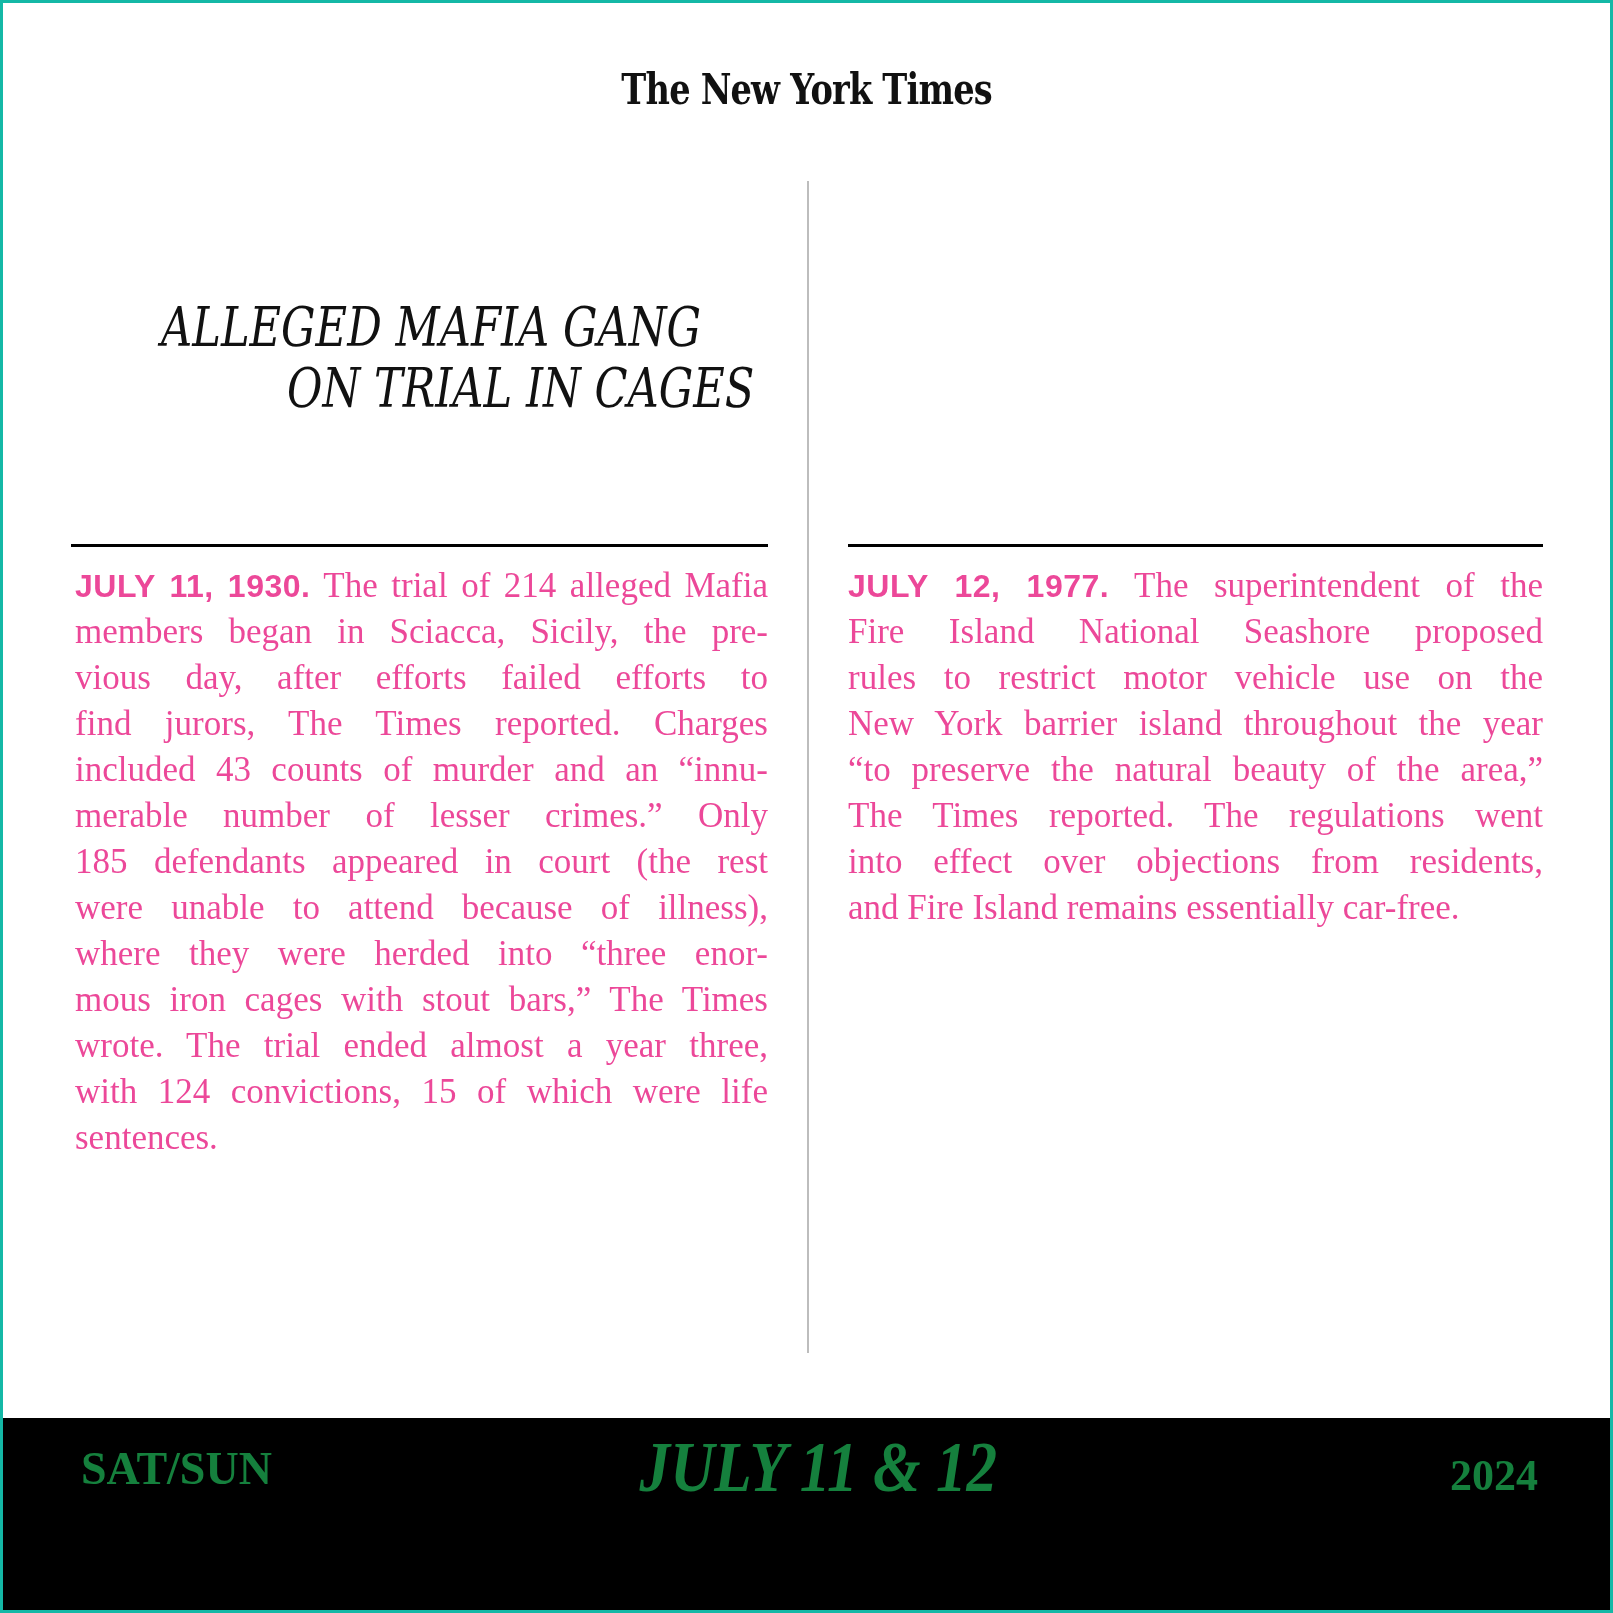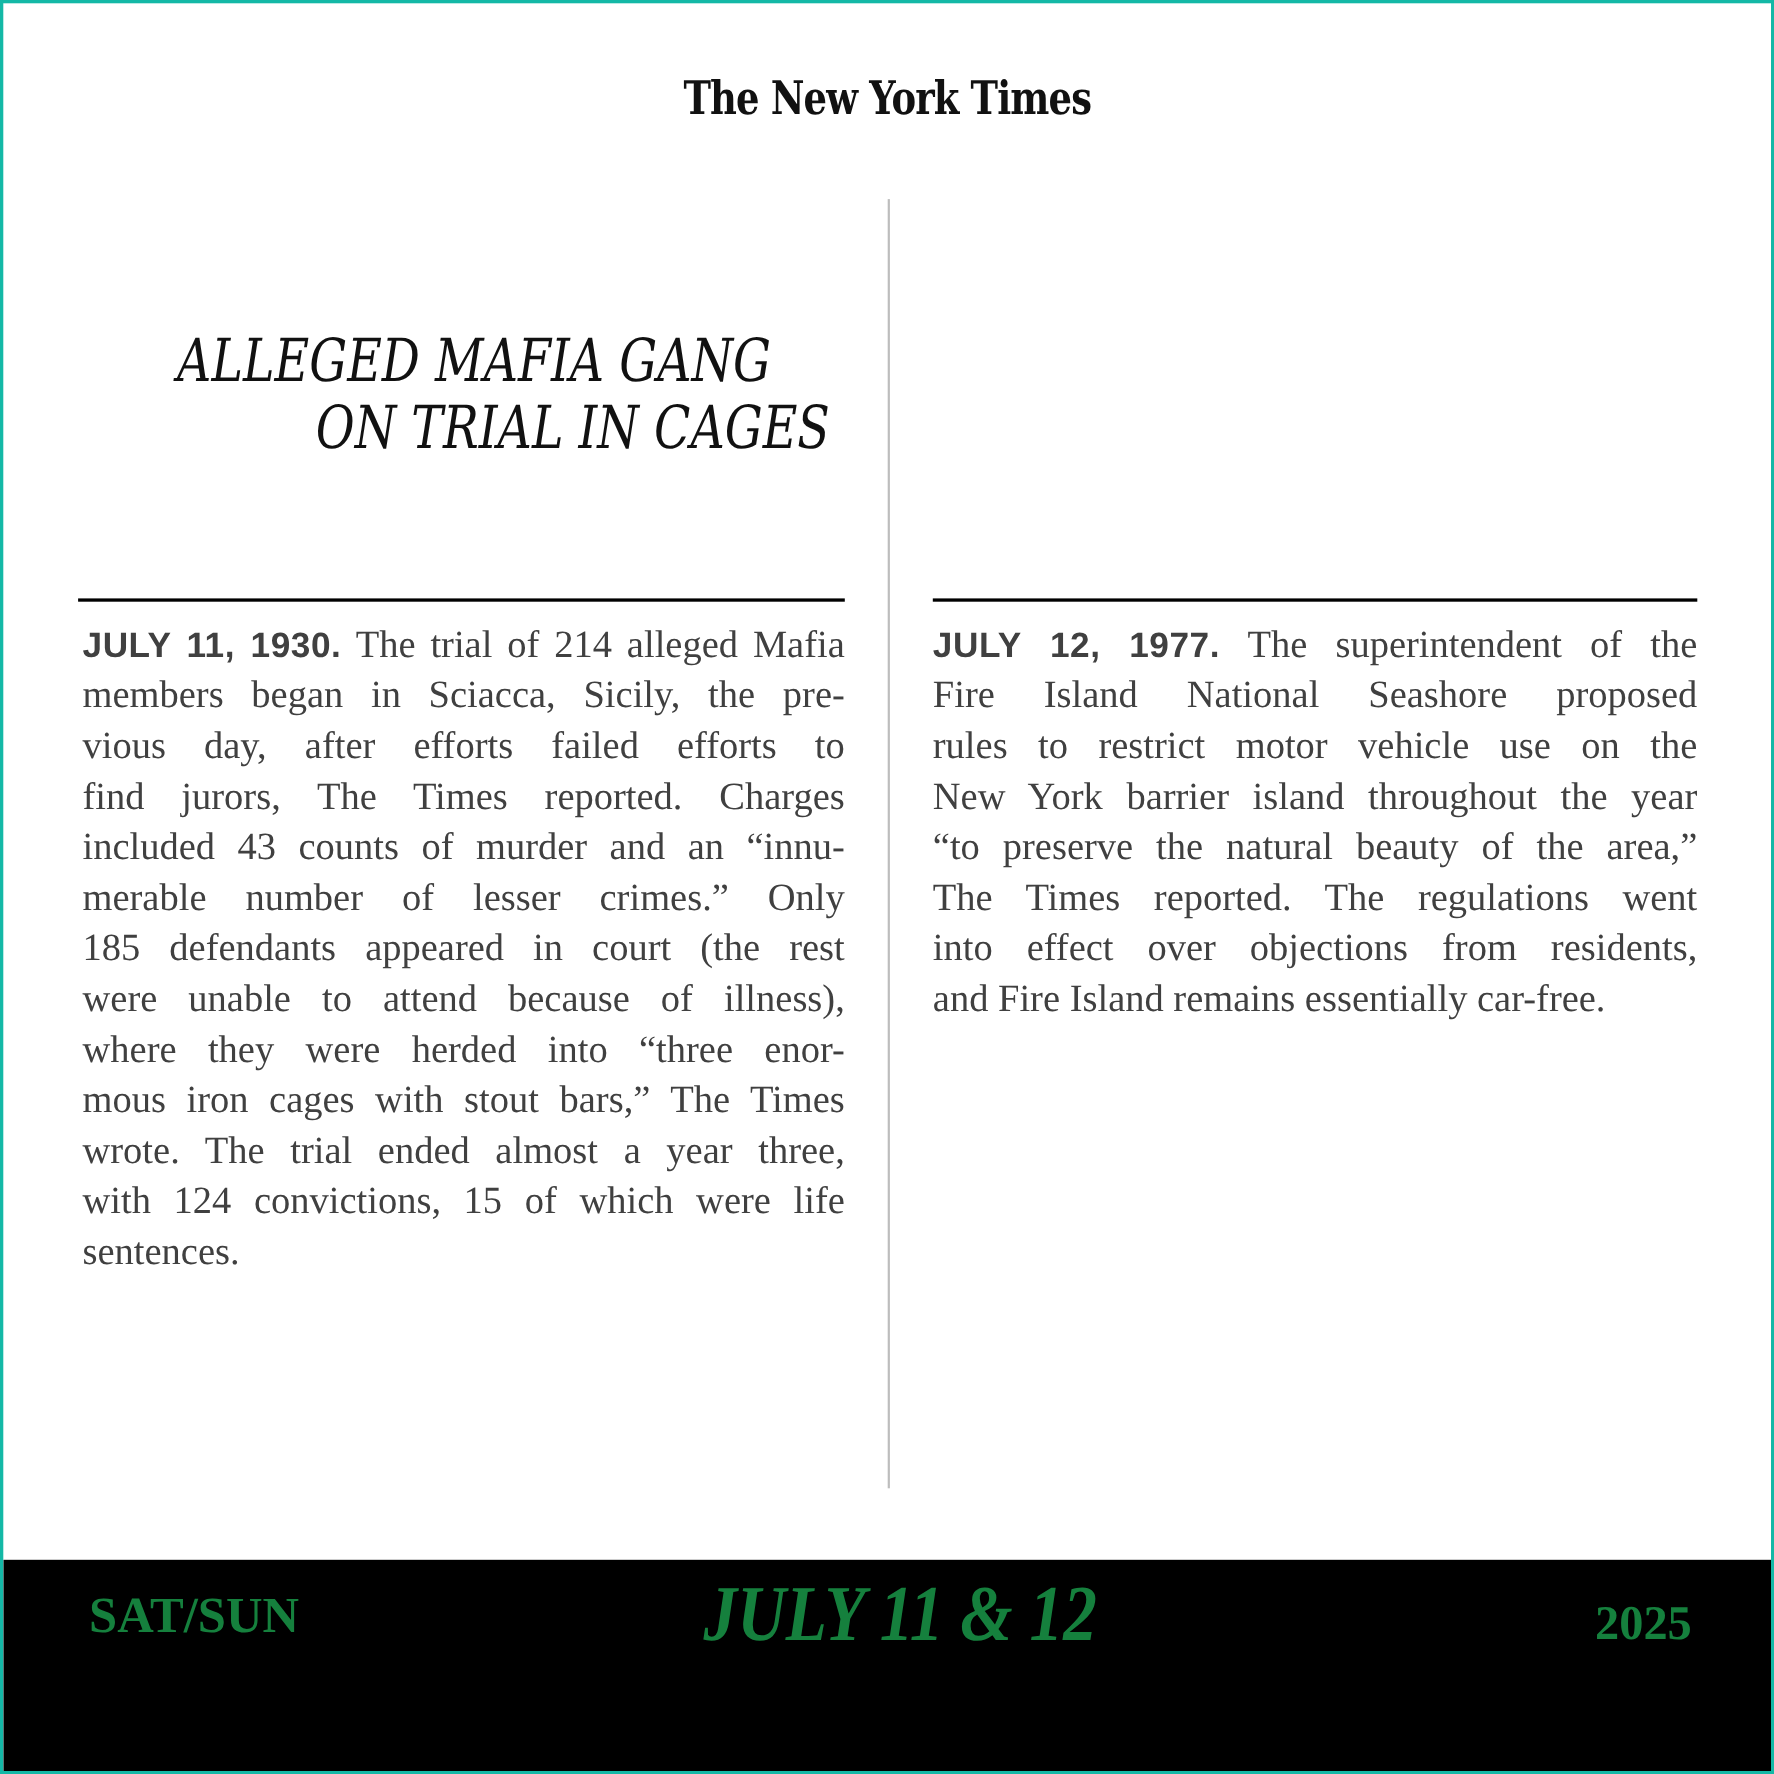--- a/index.html
+++ b/index.html
@@ -62,21 +62,21 @@
   .hl-right .hl-line:nth-child(2){padding-left:119px;}
   .hl-right .hl-line:nth-child(3){padding-left:185px;}
   
   .rule{position:absolute;top:541px;height:3px;background:#000;}
   .rule-left{left:68px;width:697px;}
   .rule-right{left:845px;width:695px;}
   
   .body-text{
     position:absolute;top:560px;
     font-size:35px;line-height:46px;
-    color:#404040;
+    color:#ec4899;
   }
   .body-left{left:72px;width:693px;}
   .body-right{left:845px;width:695px;}
   .line{
     text-align:justify;
     text-align-last:justify;
     height:46px;
     white-space:normal;
   }
   .line.last{text-align-last:left;}
@@ -167,16 +167,16 @@
         <div class="line">into effect over objections from residents,</div>
         <div class="line last">and Fire Island remains essentially car-free.</div>
       </div>
   </div>
 
   <div class="bar">
     <div class="bar-day">SAT/SUN</div>
     <div class="bar-date-wrap">
       <span class="bar-date">JULY 11 &amp; 12</span>
     </div>
-    <div class="bar-year">2025</div>
+    <div class="bar-year">2024</div>
   </div>
 
 </div>
 
 </body></html>

